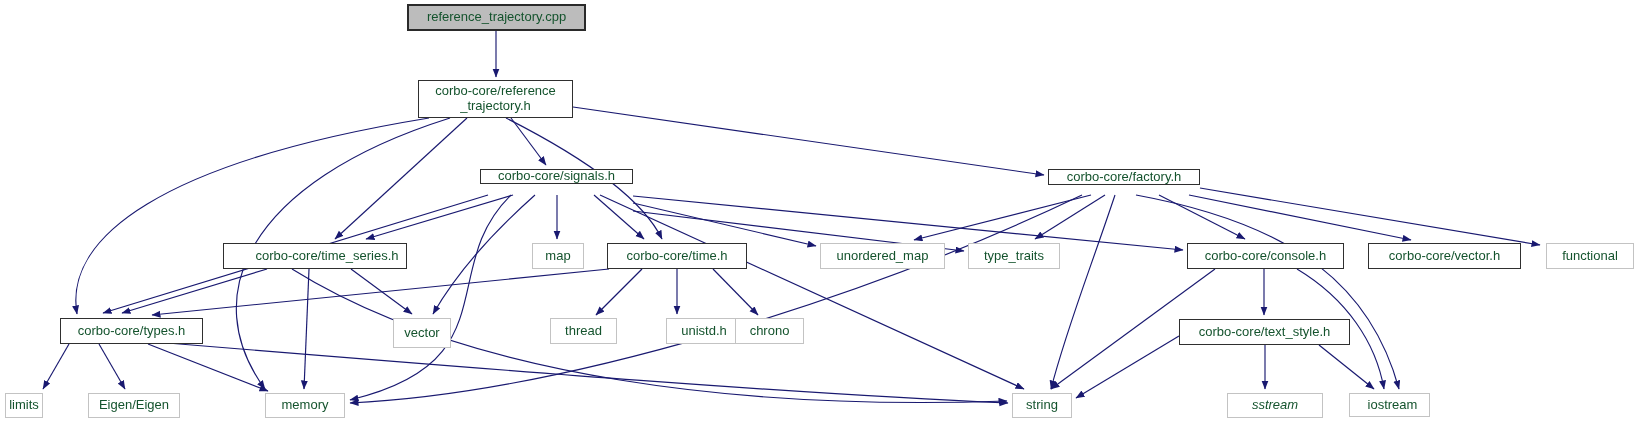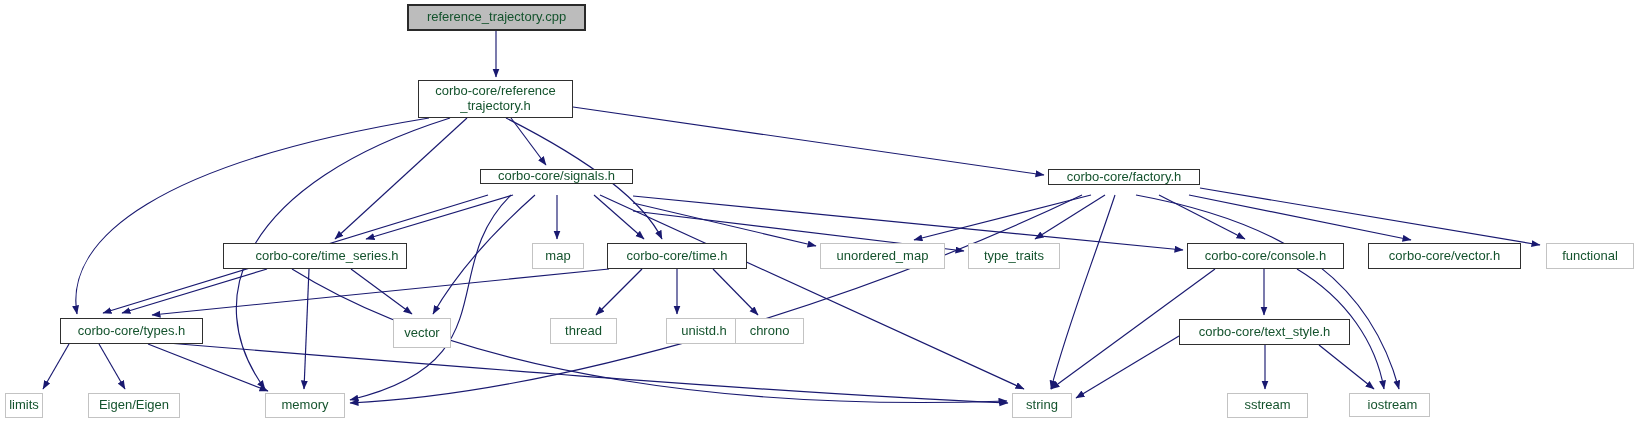--- a/index.html
+++ b/index.html
@@ -97,15 +97,15 @@
     <div class="node internal" style="left: 28px; top: 318px; width: 143px; height: 26px; margin-left: 32px;">corbo-core/types.h</div>
     <div class="node external" style="left: 393px; top: 318px; width: 58px; height: 30px; text-align: center;">vector</div>
     <div class="node external" style="left: 550px; top: 318px; width: 67px; height: 26px;">thread</div>
     <div class="node external" style="left: 638px; top: 318px; width: 76px; height: 26px; margin-left: 28px;">unistd.h</div>
     <div class="node external" style="left: 735px; top: 318px; width: 69px; height: 26px;">chrono</div>
     <div class="node internal" style="left: 1179px; top: 319px; width: 171px; height: 26px;">corbo-core/text_style.h</div>
     <div class="node external" style="left: 5px; top: 393px; width: 38px; height: 25px;">limits</div>
     <div class="node external" style="left: 88px; top: 393px; width: 92px; height: 25px;">Eigen/Eigen</div>
     <div class="node external" style="left: 265px; top: 393px; width: 80px; height: 25px;">memory</div>
     <div class="node external" style="left: 1012px; top: 393px; width: 60px; height: 25px;">string</div>
-    <div class="node external" style="left: 1227px; top: 393px; width: 81px; height: 25px;">sstream</div>
+    <div class="node external" style="left: 1227px; top: 393px; width: 96px; height: 25px; font-style: italic;">sstream</div>
     <div class="node external" style="left: 1349px; top: 393px; width: 81px; height: 24px; padding-left: 6px;">iostream</div>
   </div>
 
 </body></html>

